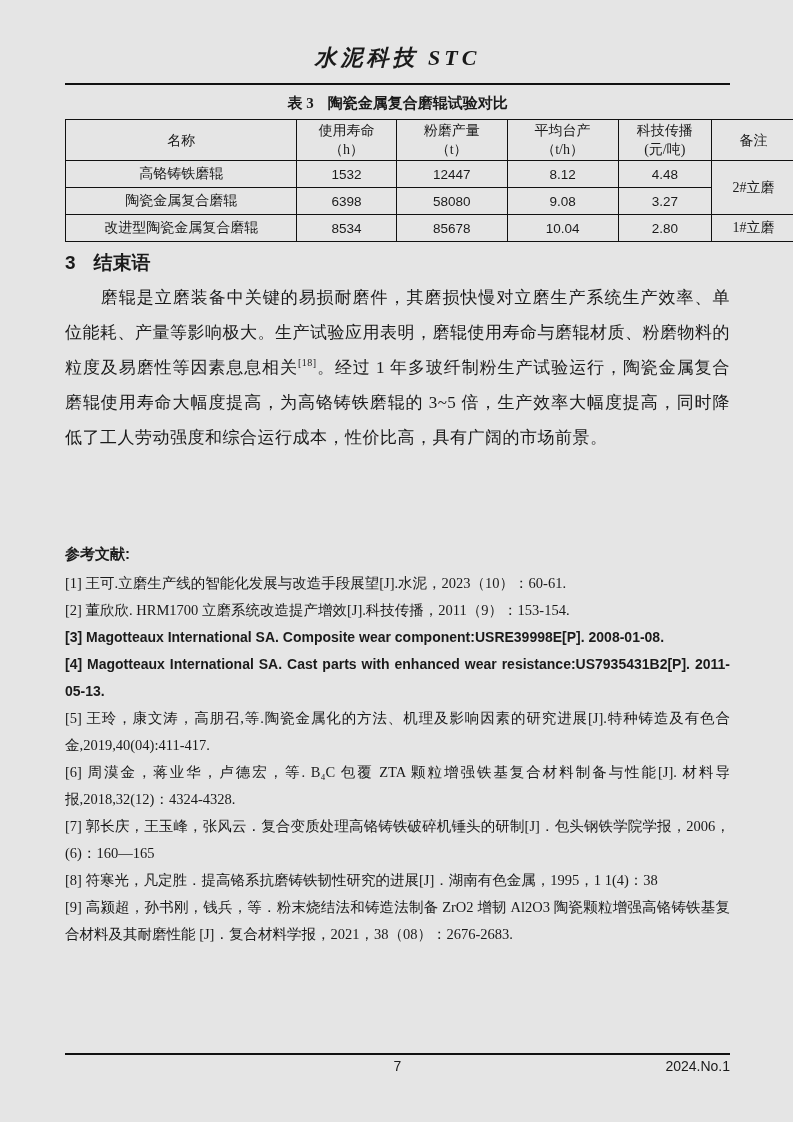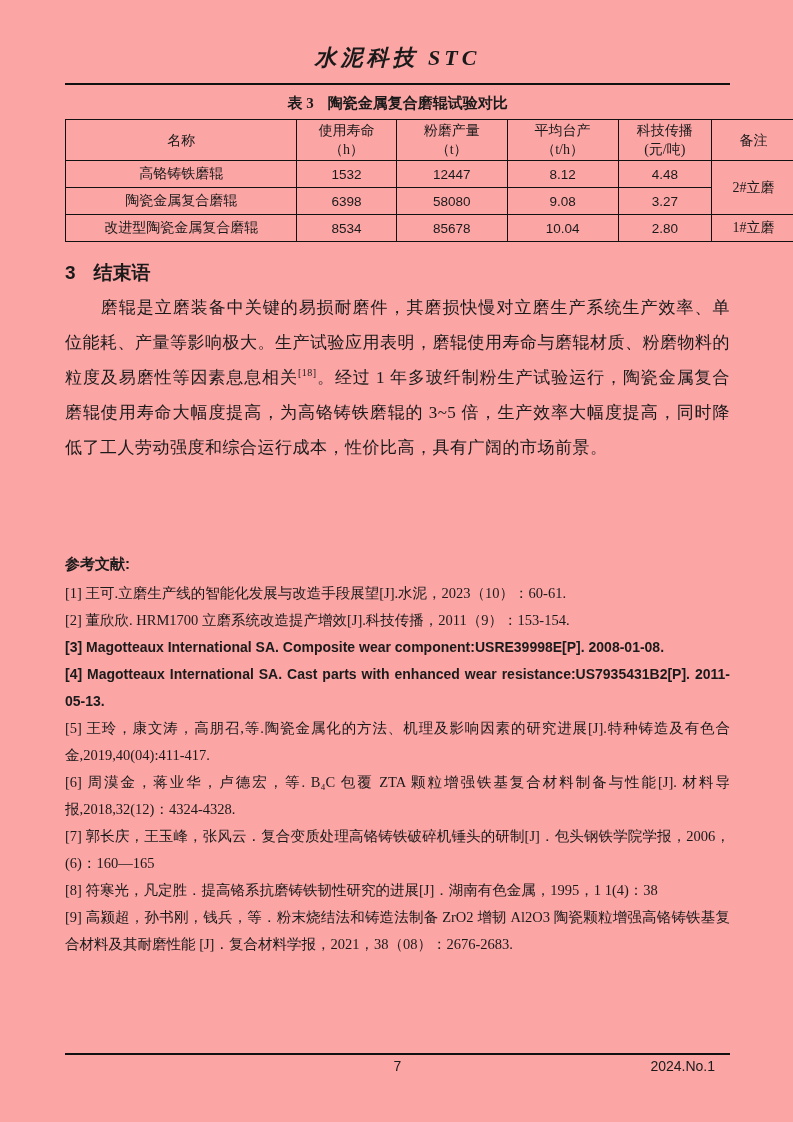--- a/index.html
+++ b/index.html
@@ -1,21 +1,21 @@
 <!DOCTYPE html>
 <html lang="zh"><head>
 <meta charset="utf-8">
 <style>
   * { margin:0; padding:0; box-sizing:border-box; }
   html,body { background:#9a9a9a; }
   .page {
     position:relative;
     width:793px; height:1122px;
     margin:0 auto;
-    background:#fca5a5;
+    background:#e5e5e5;
     color:#1a1a1a;
     font-family:"Liberation Serif","DejaVu Serif",serif;
     padding:44px 63px 16px 65px;
     overflow:hidden;
   }
   
   .journal-title {
     text-align:center;
     font-size:22px;
     line-height:28px;
@@ -77,21 +77,21 @@
   }
   table.data-table td.cn-cell {
     font-family:"Liberation Serif","DejaVu Serif",serif;
     font-size:14px;
   }
   .col-name { width:31.7%; } .col-life { width:13.6%; }
   .col-out  { width:15.2%; } .col-avg  { width:15.2%; }
   .col-cost { width:12.8%; } .col-note { width:11.5%; }
   
   .section-heading {
-    margin-top:18px;
+    margin-top:8px;
     font-size:19px;
     line-height:26px;
     font-weight:bold;
     font-family:"Liberation Sans","DejaVu Sans",sans-serif;
   }
   .section-heading .sec-num { margin-right:18px; }
   
   .references { margin-top:88px; }
   .ref-heading {
     font-weight:bold;
@@ -119,21 +119,21 @@
     font-size:14px;
     font-family:"Liberation Sans","DejaVu Sans",sans-serif;
   }
   .footer .page-num {
     position:absolute;
     left:0; right:0;
     text-align:center;
   }
   .footer .issue {
     position:absolute;
-    right:15px;
+    right:0;
     text-align:right;
   }
 </style>
 </head>
 <body>
 
 <div class="page">
 
   <div class="journal-title">水泥科技 STC</div>
   <div class="header-rule"></div>

